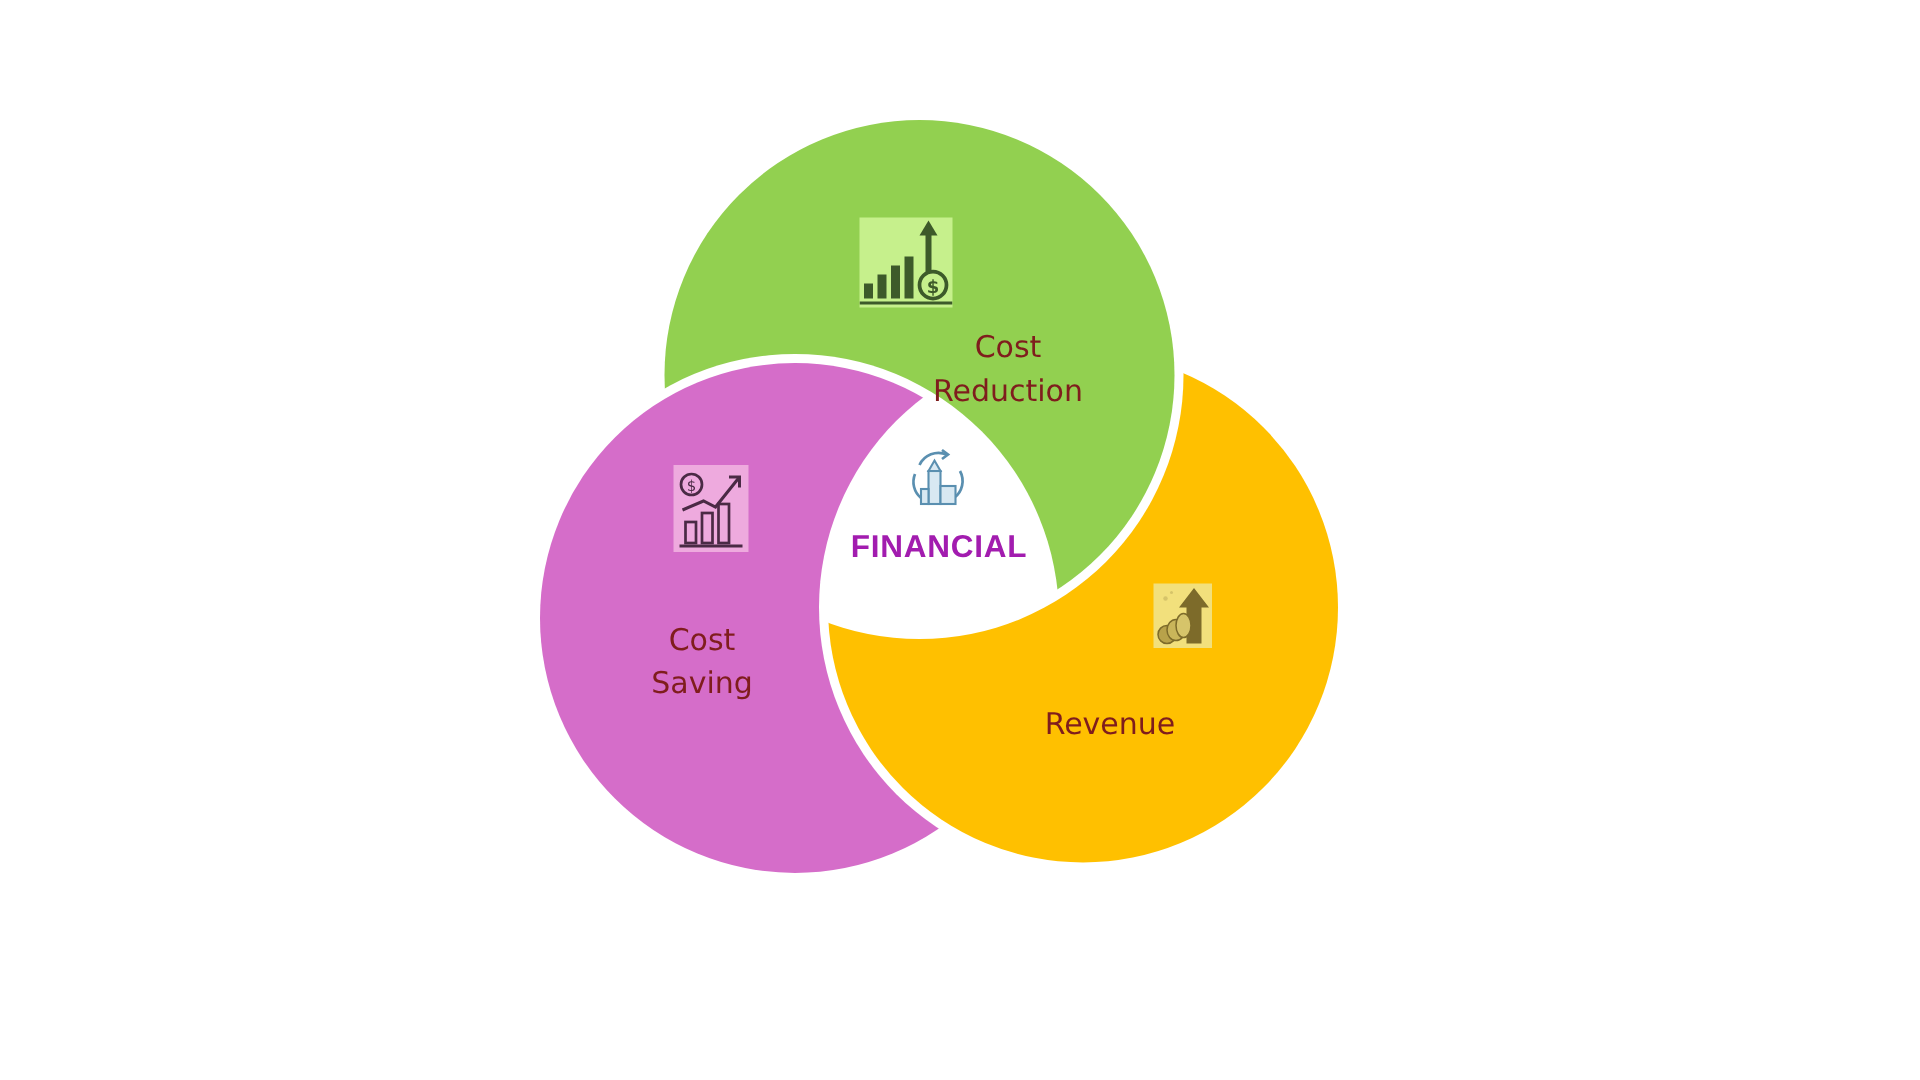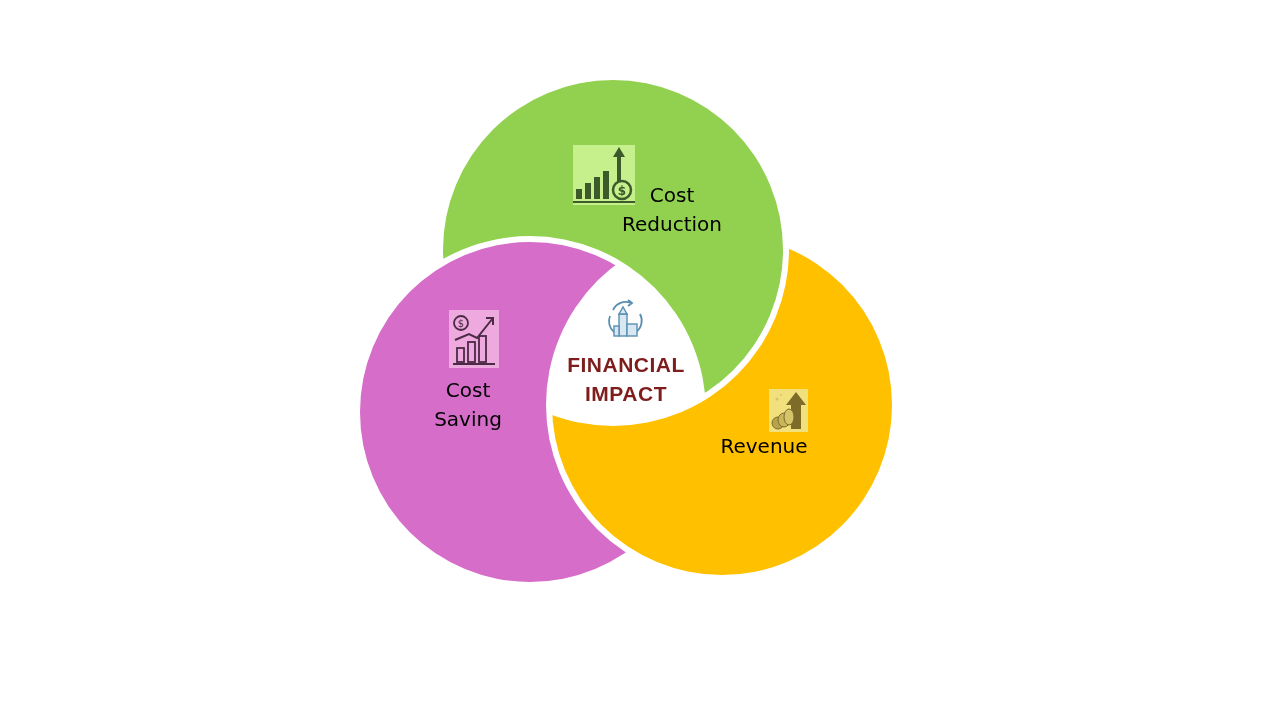--- a/index.html
+++ b/index.html
@@ -1,19 +1,19 @@
 <!DOCTYPE html>
 <html><head>
 <meta charset="utf-8">
 <style>
   html,body{margin:0;padding:0;background:#ffffff;}
   body{width:1280px;height:720px;position:relative;overflow:hidden;font-family:"DejaVu Sans",sans-serif;}
   svg.diagram{position:absolute;left:0;top:0;}
-  .label{position:absolute;text-align:center;color:#000000;font-size:20px;line-height:29px;font-family:"DejaVu Sans",sans-serif;}
-  .center-label{position:absolute;text-align:center;color:#7f1d1d;font-size:21px;line-height:29px;font-family:"Liberation Sans",sans-serif;font-weight:bold;letter-spacing:0.5px;}
+  .label{position:absolute;text-align:center;color:#7f1d1d;font-size:20px;line-height:29px;font-family:"DejaVu Sans",sans-serif;margin-top:36px;}
+  .center-label{position:absolute;text-align:center;color:#a21caf;font-size:21px;line-height:29px;font-family:"Liberation Sans",sans-serif;font-weight:bold;letter-spacing:0.5px;}
   .icon-box{position:absolute;}
 </style>
 </head>
 <body>
 
 <svg class="diagram" width="1280" height="720" viewBox="0 0 1280 720">
   <defs>
     <mask id="m-green">
       <rect width="1280" height="720" fill="white"></rect>
       <circle cx="530" cy="412" r="176" fill="black"></circle>
@@ -80,28 +80,27 @@
     <path d="M36,16 A14,14 0 0,1 32,34" fill="none" stroke="#5a8fb0" stroke-width="1.8"></path>
     <path d="M6,18 A14,14 0 0,0 10,34" fill="none" stroke="#5a8fb0" stroke-width="1.8"></path>
     <rect x="15" y="16" width="8" height="22" fill="#d8e8f2" stroke="#5a8fb0" stroke-width="1.4"></rect>
     <polygon points="15,16 19,9 23,16" fill="#d8e8f2" stroke="#5a8fb0" stroke-width="1.4"></polygon>
     <rect x="23" y="26" width="10" height="12" fill="#d8e8f2" stroke="#5a8fb0" stroke-width="1.4"></rect>
     <rect x="10" y="28" width="5" height="10" fill="#d8e8f2" stroke="#5a8fb0" stroke-width="1.4"></rect>
   </svg>
 </div>
 <div class="center-label" style="left:556px;top:350px;width:140px;">
   <div>FINANCIAL</div>
-  <div>IMPACT</div>
 </div>
 
 <div class="icon-box" style="left:769px;top:389px;width:39px;height:43px;background:#f2e07c;">
   <svg width="39" height="43" viewBox="0 0 39 43">
     <polygon points="22,40 22,16 17,16 27,3 37,16 32,16 32,40" fill="#7d6b2a"></polygon>
     <ellipse cx="9" cy="34" rx="6" ry="6" fill="#b8a24a" stroke="#7d6b2a" stroke-width="1"></ellipse>
     <ellipse cx="15" cy="31" rx="6" ry="7" fill="#c9b55a" stroke="#7d6b2a" stroke-width="1"></ellipse>
     <ellipse cx="20" cy="28" rx="5" ry="8" fill="#d6c46a" stroke="#7d6b2a" stroke-width="1"></ellipse>
     <circle cx="8" cy="10" r="1.5" fill="#d6c46a"></circle>
     <circle cx="12" cy="6" r="1" fill="#d6c46a"></circle>
   </svg>
 </div>
-<div class="label" style="left:684px;top:432px;width:160px;">
+<div class="label" style="left:660px;top:432px;width:160px;">
   <div>Revenue</div>
 </div>
 
 </body></html>

